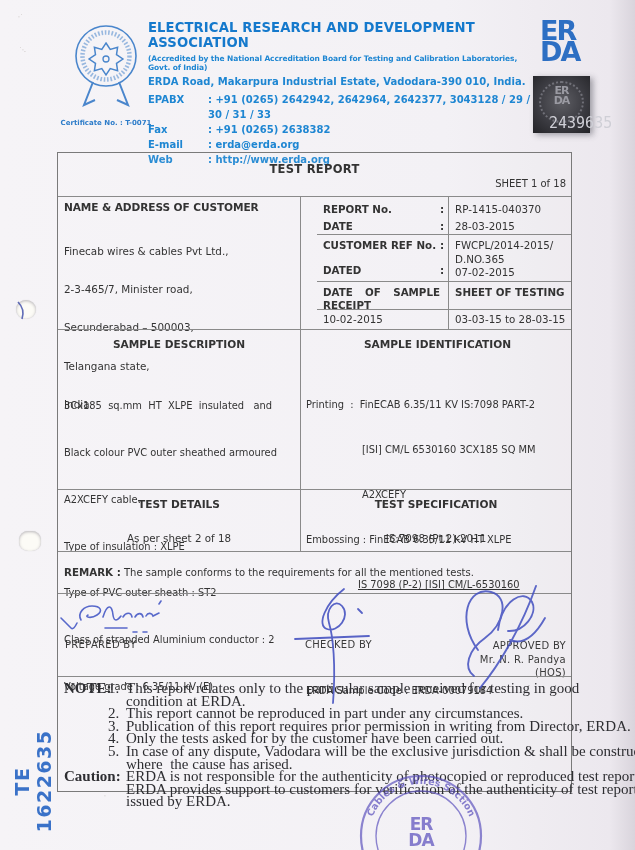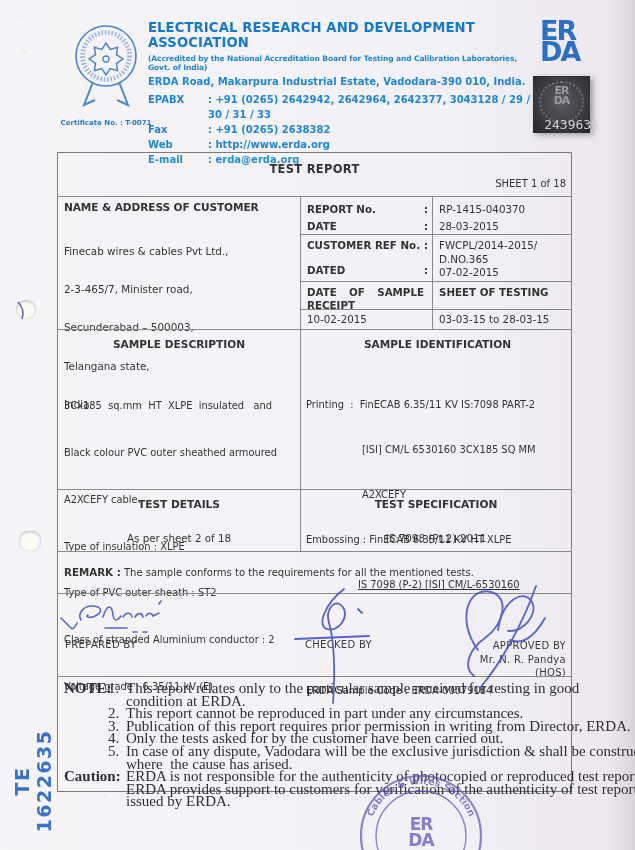--- a/index.html
+++ b/index.html
@@ -20,35 +20,35 @@
   .erda-logo{position:absolute;left:540px;top:20px;color:#2d6fc3;font-weight:800;
              font-size:27px;line-height:22px;letter-spacing:-2px;transform:scaleY(.97);}
   .erda-logo span{display:block;}
   .hologram{position:absolute;left:533px;top:76px;width:57px;height:57px;
             background:radial-gradient(circle at 50% 45%,#5e5e64 0%,#3c3c42 55%,#232327 100%);
             box-shadow:3px 2px 6px rgba(60,60,70,.45);}
   .hologram:before{content:"";position:absolute;left:6px;top:5px;right:6px;bottom:10px;
             border:2px dotted rgba(160,160,170,.5);border-radius:50%;}
   .holo-core{position:absolute;left:0;top:10px;width:100%;text-align:center;
             color:#9a9aa2;font-weight:bold;font-size:11px;line-height:10px;letter-spacing:-1px;}
-  .holo-num{position:absolute;left:9px;bottom:1px;width:100%;text-align:right;
-            color:#cfcfd6;font-family:"DejaVu Sans Mono",monospace;font-size:13px;}
+  .holo-num{position:absolute;left:16px;bottom:1px;width:100%;text-align:right;
+            color:#cfcfd6;font-family:"DejaVu Sans Mono",monospace;font-size:15px;}
   
   .rpt{position:absolute;left:57px;top:152px;width:515px;border:1px solid #7a7a7a;
        box-sizing:border-box;color:#333;background:rgba(255,255,255,.06);}
   .row{border-top:1px solid #8a8a8a;position:relative;box-sizing:border-box;}
   .row:first-child{border-top:none;}
   .r-title{height:43px;}
   .t-main{text-align:center;font-weight:bold;font-size:11.5px;padding-top:9px;letter-spacing:.3px;}
   .t-sheet{text-align:right;font-size:10px;padding-right:5px;margin-top:2px;}
   .r-cust{height:133px;display:flex;}
   .lcell{width:243px;flex:none;border-right:1px solid #8a8a8a;box-sizing:border-box;padding:4px 6px;}
   .lcell-h{font-weight:bold;font-size:10.6px;letter-spacing:-.1px;}
   .addr-lines{margin-top:6px;font-size:10.4px;line-height:12.8px;white-space:pre;}
-  .rcell{flex:1;display:flex;flex-direction:column;}
+  .rcell{flex:1;display:flex;flex-direction:column;margin-left:16px;}
   .sub{display:flex;border-bottom:1px solid #8a8a8a;box-sizing:border-box;}
   .sub:last-child{border-bottom:none;}
   .sub-lab{width:132px;flex:none;border-right:1px solid #8a8a8a;box-sizing:border-box;
            padding:4px 4px 2px 6px;font-weight:bold;font-size:10.3px;}
   .sub-val{flex:1;padding:4px 2px 2px 6px;font-size:10.3px;}
   .lab-line{display:flex;justify-content:space-between;line-height:17px;}
   .s1{height:38px;} .s2{height:47px;} .s3{height:28px;} .s4{height:20px;}
   .s2 .sub-lab{display:flex;flex-direction:column;justify-content:space-between;padding-bottom:4px;}
   .v-line{line-height:13.5px;white-space:pre;}
   .just{text-align:justify;text-align-last:auto;line-height:13px;padding-right:8px;}
@@ -109,26 +109,26 @@
     <div class="contacts">
       <div class="crow">
         <span class="clabel">EPABX</span>
           <span>: +91 (0265) 2642942, 2642964, 2642377, 3043128 / 29 / 30 / 31 / 33</span>
       </div>
       <div class="crow">
         <span class="clabel">Fax</span>
           <span>: +91 (0265) 2638382</span>
       </div>
       <div class="crow">
+        <span class="clabel">E-mail</span>
+          <span>: erda@erda.org</span>
+      </div>
+      <div class="crow">
         <span class="clabel">Web</span>
           <span>: http://www.erda.org</span>
-      </div>
-      <div class="crow">
-        <span class="clabel">E-mail</span>
-          <span>: erda@erda.org</span>
       </div>
     </div>
   </div>
 
   <div class="erda-logo">
     <span>ER</span>
     <span>DA</span>
   </div>
 
   <div class="hologram">

